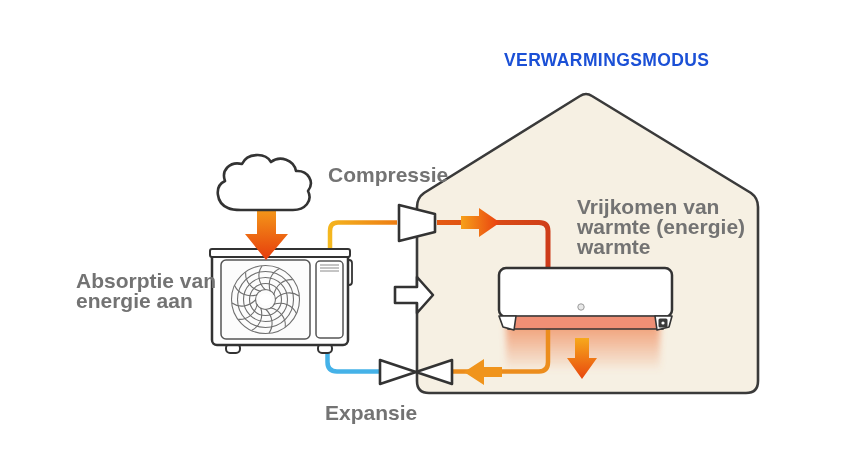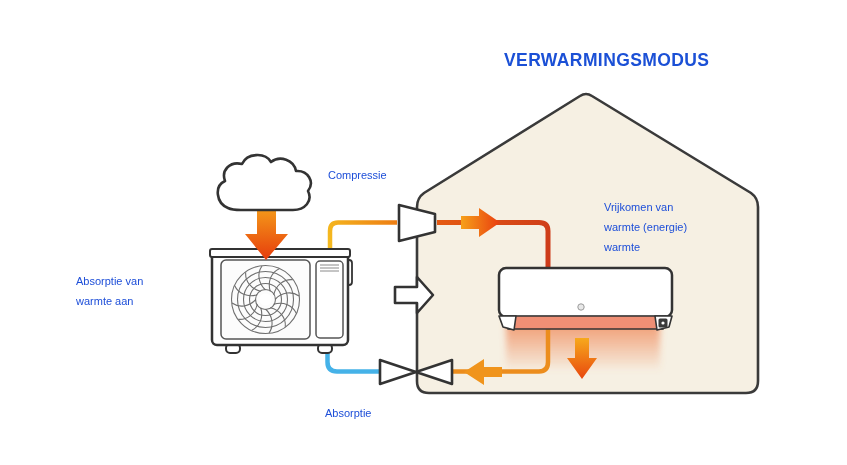--- a/index.html
+++ b/index.html
@@ -2,31 +2,31 @@
 <html><head>
 <meta charset="utf-8">
 <style>
   html,body{margin:0;padding:0;background:#ffffff;}
   .stage{
     position:relative;width:847px;height:465px;background:#ffffff;overflow:hidden;
     font-family:"Liberation Sans", sans-serif;
   }
   .stage svg{position:absolute;left:0;top:0;}
   .lbl{
-    position:absolute;font-weight:400;font-size:11px;line-height:20px;
-    color:#1d4ed8;white-space:nowrap;
+    position:absolute;font-weight:700;font-size:21px;line-height:20px;
+    color:#737373;white-space:nowrap;
   }
   .title{
     position:absolute;left:504px;top:50px;font-weight:700;font-size:17.5px;
     letter-spacing:.4px;color:#1b50d6;white-space:nowrap;
   }
   .lbl-compressie{left:328px;top:165px;}
   .lbl-expansie{left:325px;top:403px;}
   .lbl-absorptie{left:76px;top:271px;}
-  .lbl-vrijkomen{left:604px;top:197px;}
+  .lbl-vrijkomen{left:577px;top:197px;}
 </style>
 </head>
 <body>
 
 <div class="stage">
 
   <svg width="847" height="465" viewBox="0 0 847 465">
     <defs>
       <linearGradient id="gWarm" gradientUnits="userSpaceOnUse" x1="330" y1="248" x2="397" y2="222">
         <stop offset="0" stop-color="#f5bb20"></stop>
@@ -128,25 +128,25 @@
 
     <polygon points="257,198 276,198 276,234 288,234 266,260 245,234 257,234" fill="url(#gCloudArr)"></polygon>
 
     <path d="M 241 210 L 293 210 C 305 210 313 201 308 191 C 315 182 308 170 296 171 C 294 160 280 155 271 162 C 265 152 247 153 242 164 C 230 161 221 170 225 181 C 214 186 216 203 228 208 C 232 210 236 210 241 210 Z" fill="#ffffff" stroke="#333333" stroke-width="2.6" stroke-linejoin="round"></path>
   </svg>
 
   <div class="title">VERWARMINGSMODUS</div>
 
   <div class="lbl lbl-compressie">Compressie</div>
 
-  <div class="lbl lbl-expansie">Absorptie</div>
+  <div class="lbl lbl-expansie">Expansie</div>
 
   <div class="lbl lbl-absorptie">
     <div>Absorptie van</div>
-    <div>warmte aan</div>
+    <div>energie aan</div>
   </div>
 
   <div class="lbl lbl-vrijkomen">
     <div>Vrijkomen van</div>
     <div>warmte (energie)</div>
     <div>warmte</div>
   </div>
 
 </div>
 

